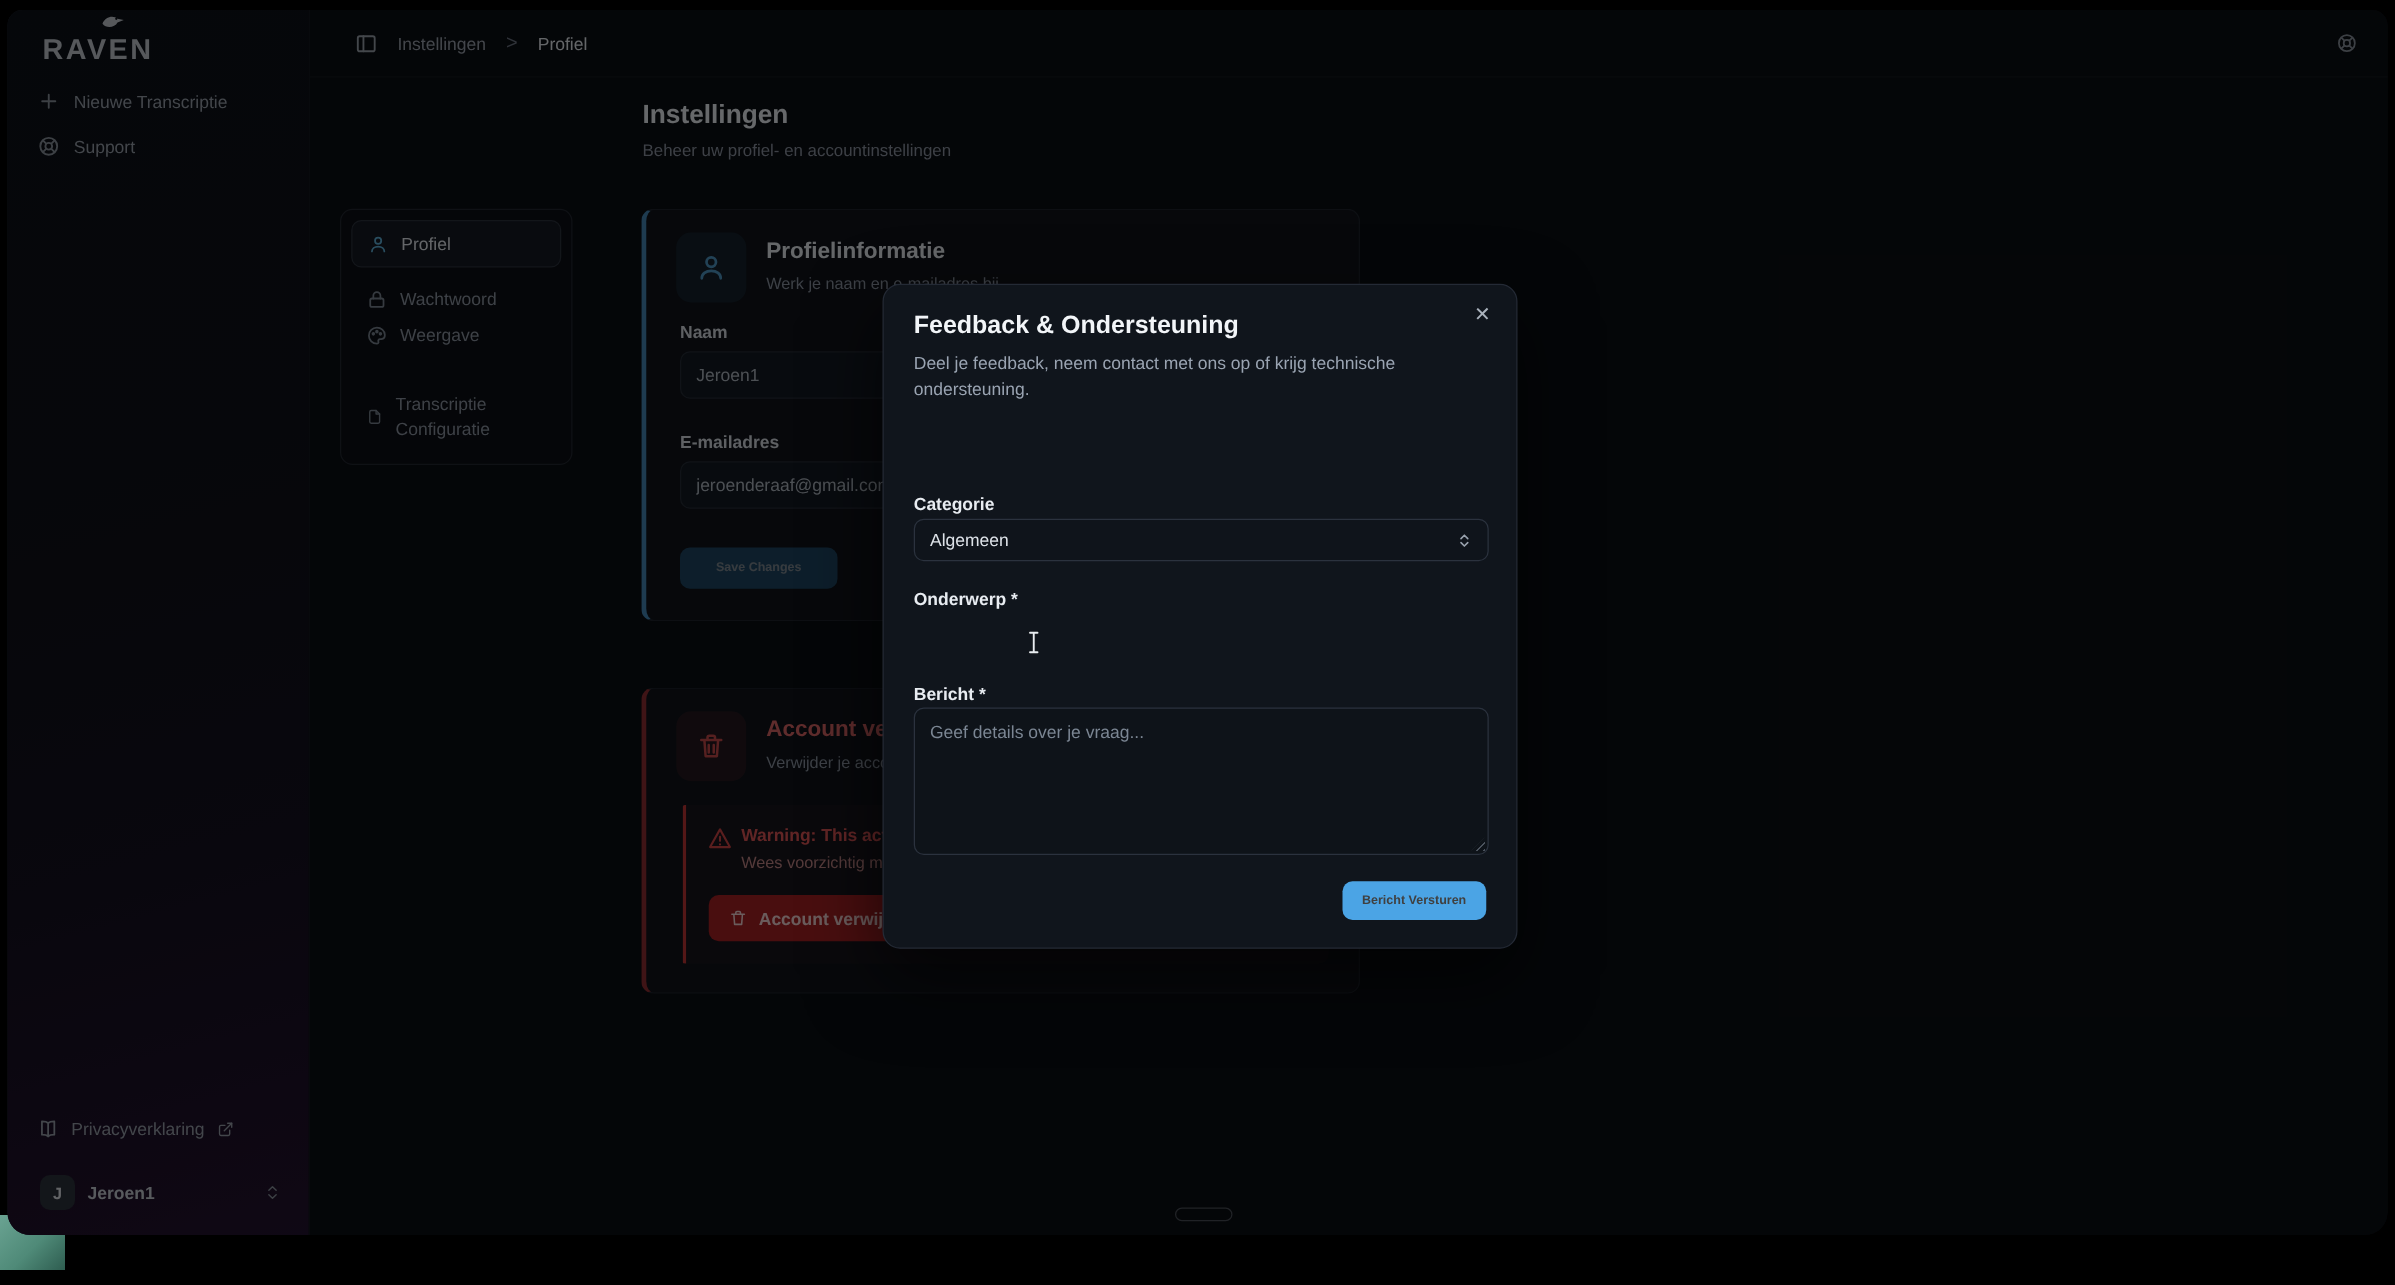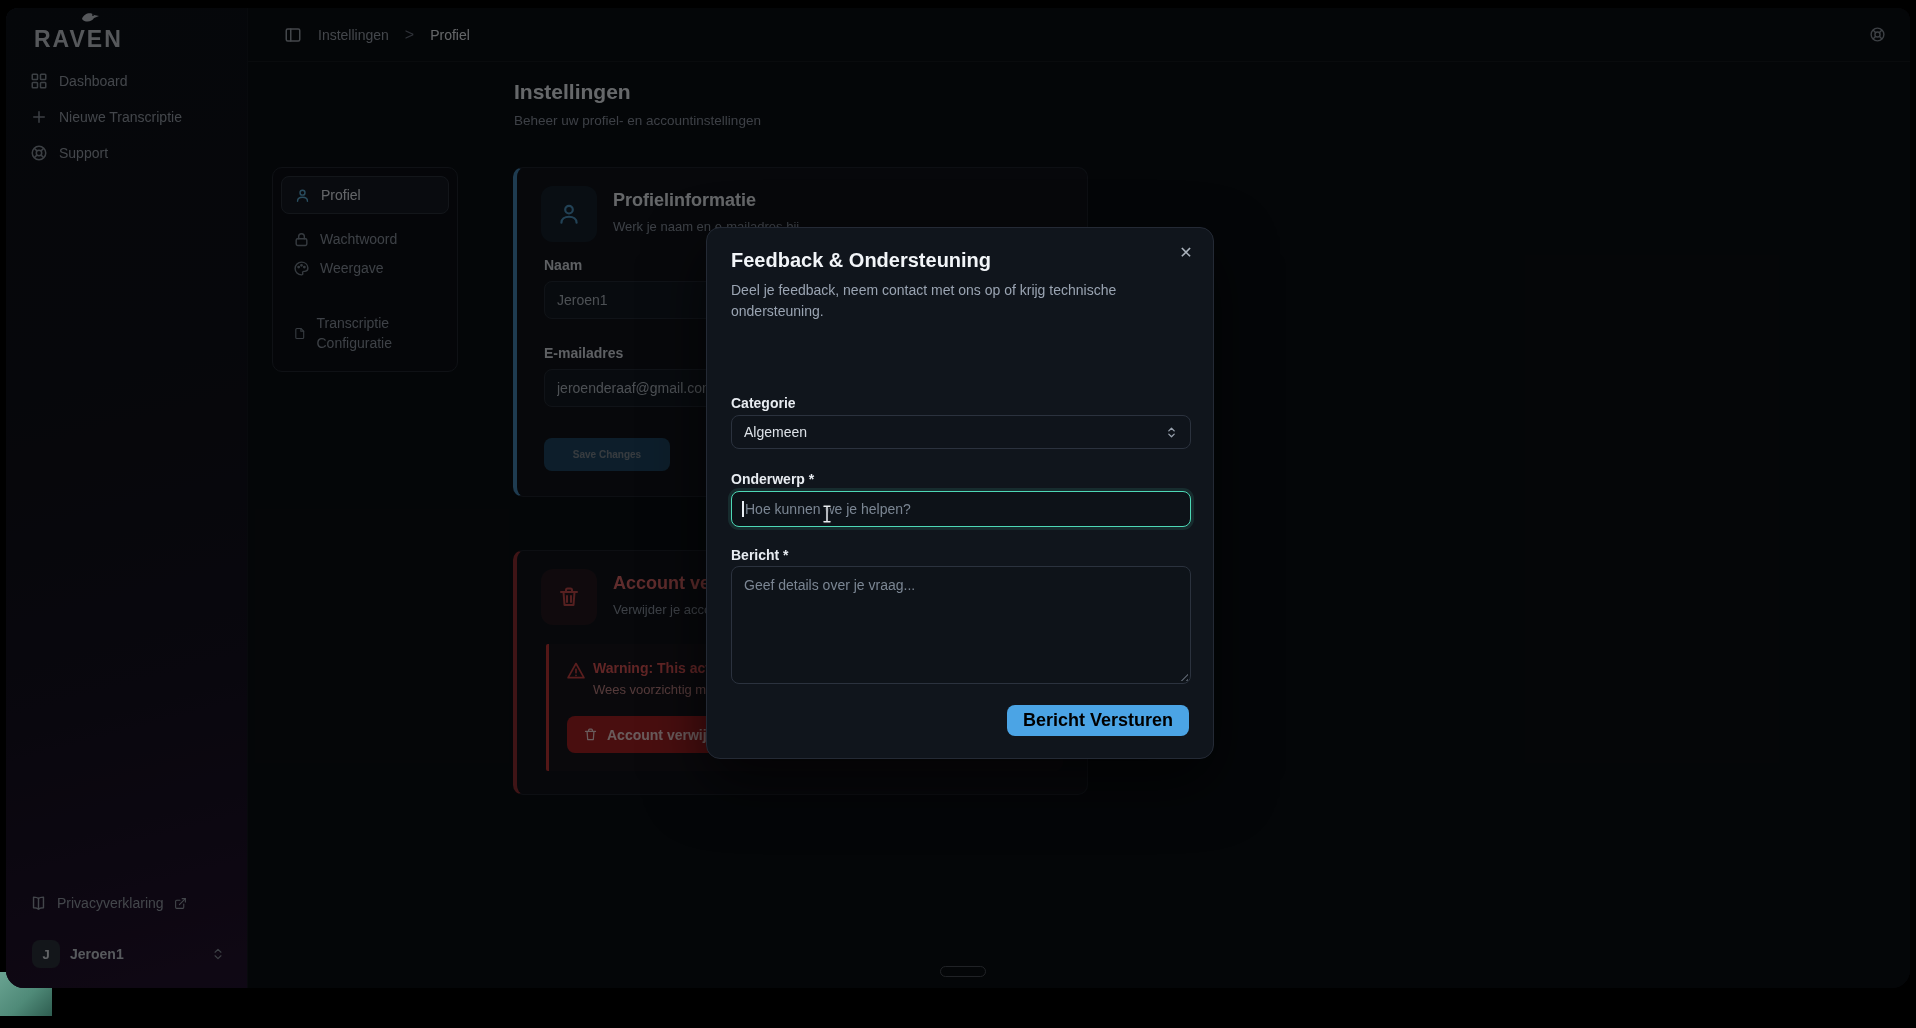--- a/index.html
+++ b/index.html
@@ -117,49 +117,40 @@
 
   .msg-area { position:absolute; left:24px; top:338px; width:460px; height:118px; background:#0e1319;
     border:1px solid #2b323e; border-radius:8px; color:#dfe6ec; font-size:14px; padding:10px 12px;
     resize:none; outline:none; font-family:"Liberation Sans",sans-serif; }
   .msg-area::placeholder { color:#7b8693; }
   .resize-grip { position:absolute; left:470px; top:442px; width:11px; height:11px; pointer-events:none;
     background:repeating-linear-gradient(135deg, transparent 0 2.5px, #5a626d 2.5px 3.8px); 
     clip-path:polygon(100% 0, 100% 100%, 0 100%); opacity:.8; }
 
   .submit-btn { position:absolute; right:24px; top:477px; height:31px; padding:0 16px;
-    background:#4ba4e5; border:none; border-radius:8px; color:#000000; font-size:18px; font-weight:600; cursor:pointer; }
+    background:#4ba4e5; border:none; border-radius:8px; color:#404040; font-size:10px; font-weight:600; cursor:pointer; }
 
   .mouse-cursor { position:absolute; left:821px; top:504px; z-index:60; pointer-events:none; }
 </style>
 </head>
 <body>
 
 <div class="desktop-corner"></div>
 
 <div class="app">
 
   <aside class="sidebar">
     <div class="logo">
       <svg class="bird" width="22" height="14" viewBox="0 0 22 14">
         <path d="M2 8 C4 2 11 1 14 4 L19 5 L14 7 C12 11 5 12 2 8 Z" fill="#c3c8d0"></path>
         <circle cx="13" cy="4" r="0.9" fill="#0d1118"></circle>
       </svg>
       <span class="logo-text">RAVEN</span>
     </div>
     <nav class="side-nav">
-      <div class="side-item">
-        <svg width="18" height="18" viewBox="0 0 24 24" fill="none" stroke="currentColor" stroke-width="2" stroke-linecap="round" stroke-linejoin="round">
-            <rect x="3" y="3" width="7" height="7" rx="1"></rect>
-            <rect x="14" y="3" width="7" height="7" rx="1"></rect>
-            <rect x="3" y="14" width="7" height="7" rx="1"></rect>
-            <rect x="14" y="14" width="7" height="7" rx="1"></rect>
-          </svg>
-        <span>Dashboard</span>
-      </div>
       <div class="side-item">
         <svg width="18" height="18" viewBox="0 0 24 24" fill="none" stroke="currentColor" stroke-width="2" stroke-linecap="round">
             <path d="M12 5v14M5 12h14"></path>
           </svg>
         <span>Nieuwe Transcriptie</span>
       </div>
       <div class="side-item">
         <svg width="18" height="18" viewBox="0 0 24 24" fill="none" stroke="currentColor" stroke-width="2">
             <circle cx="12" cy="12" r="9"></circle>
             <circle cx="12" cy="12" r="3.6"></circle>
@@ -299,24 +290,20 @@
 
   <label class="m-label" style="top:167px;">Categorie</label>
   <div class="select">
     <span>Algemeen</span>
     <svg class="chev" width="13" height="13" viewBox="0 0 24 24" fill="none" stroke="currentColor" stroke-width="2.4" stroke-linecap="round" stroke-linejoin="round">
         <path d="M7 15l5 5 5-5M7 9l5-5 5 5"></path>
       </svg>
   </div>
 
   <label class="m-label" style="top:243px;">Onderwerp *</label>
-  <div class="subject-wrap">
-    <input class="subject-input" placeholder="Hoe kunnen we je helpen?" style="">
-    <div class="caret"></div>
-  </div>
 
   <label class="m-label" style="top:319px;">Bericht *</label>
   <textarea class="msg-area" placeholder="Geef details over je vraag..." style=""></textarea>
   <div class="resize-grip"></div>
 
   <button class="submit-btn">Bericht Versturen</button>
 </div>
 
 <svg class="mouse-cursor" width="12" height="20" viewBox="0 0 12 20">
   <g stroke="#14181d" stroke-width="3.4" stroke-linecap="round" fill="none">

